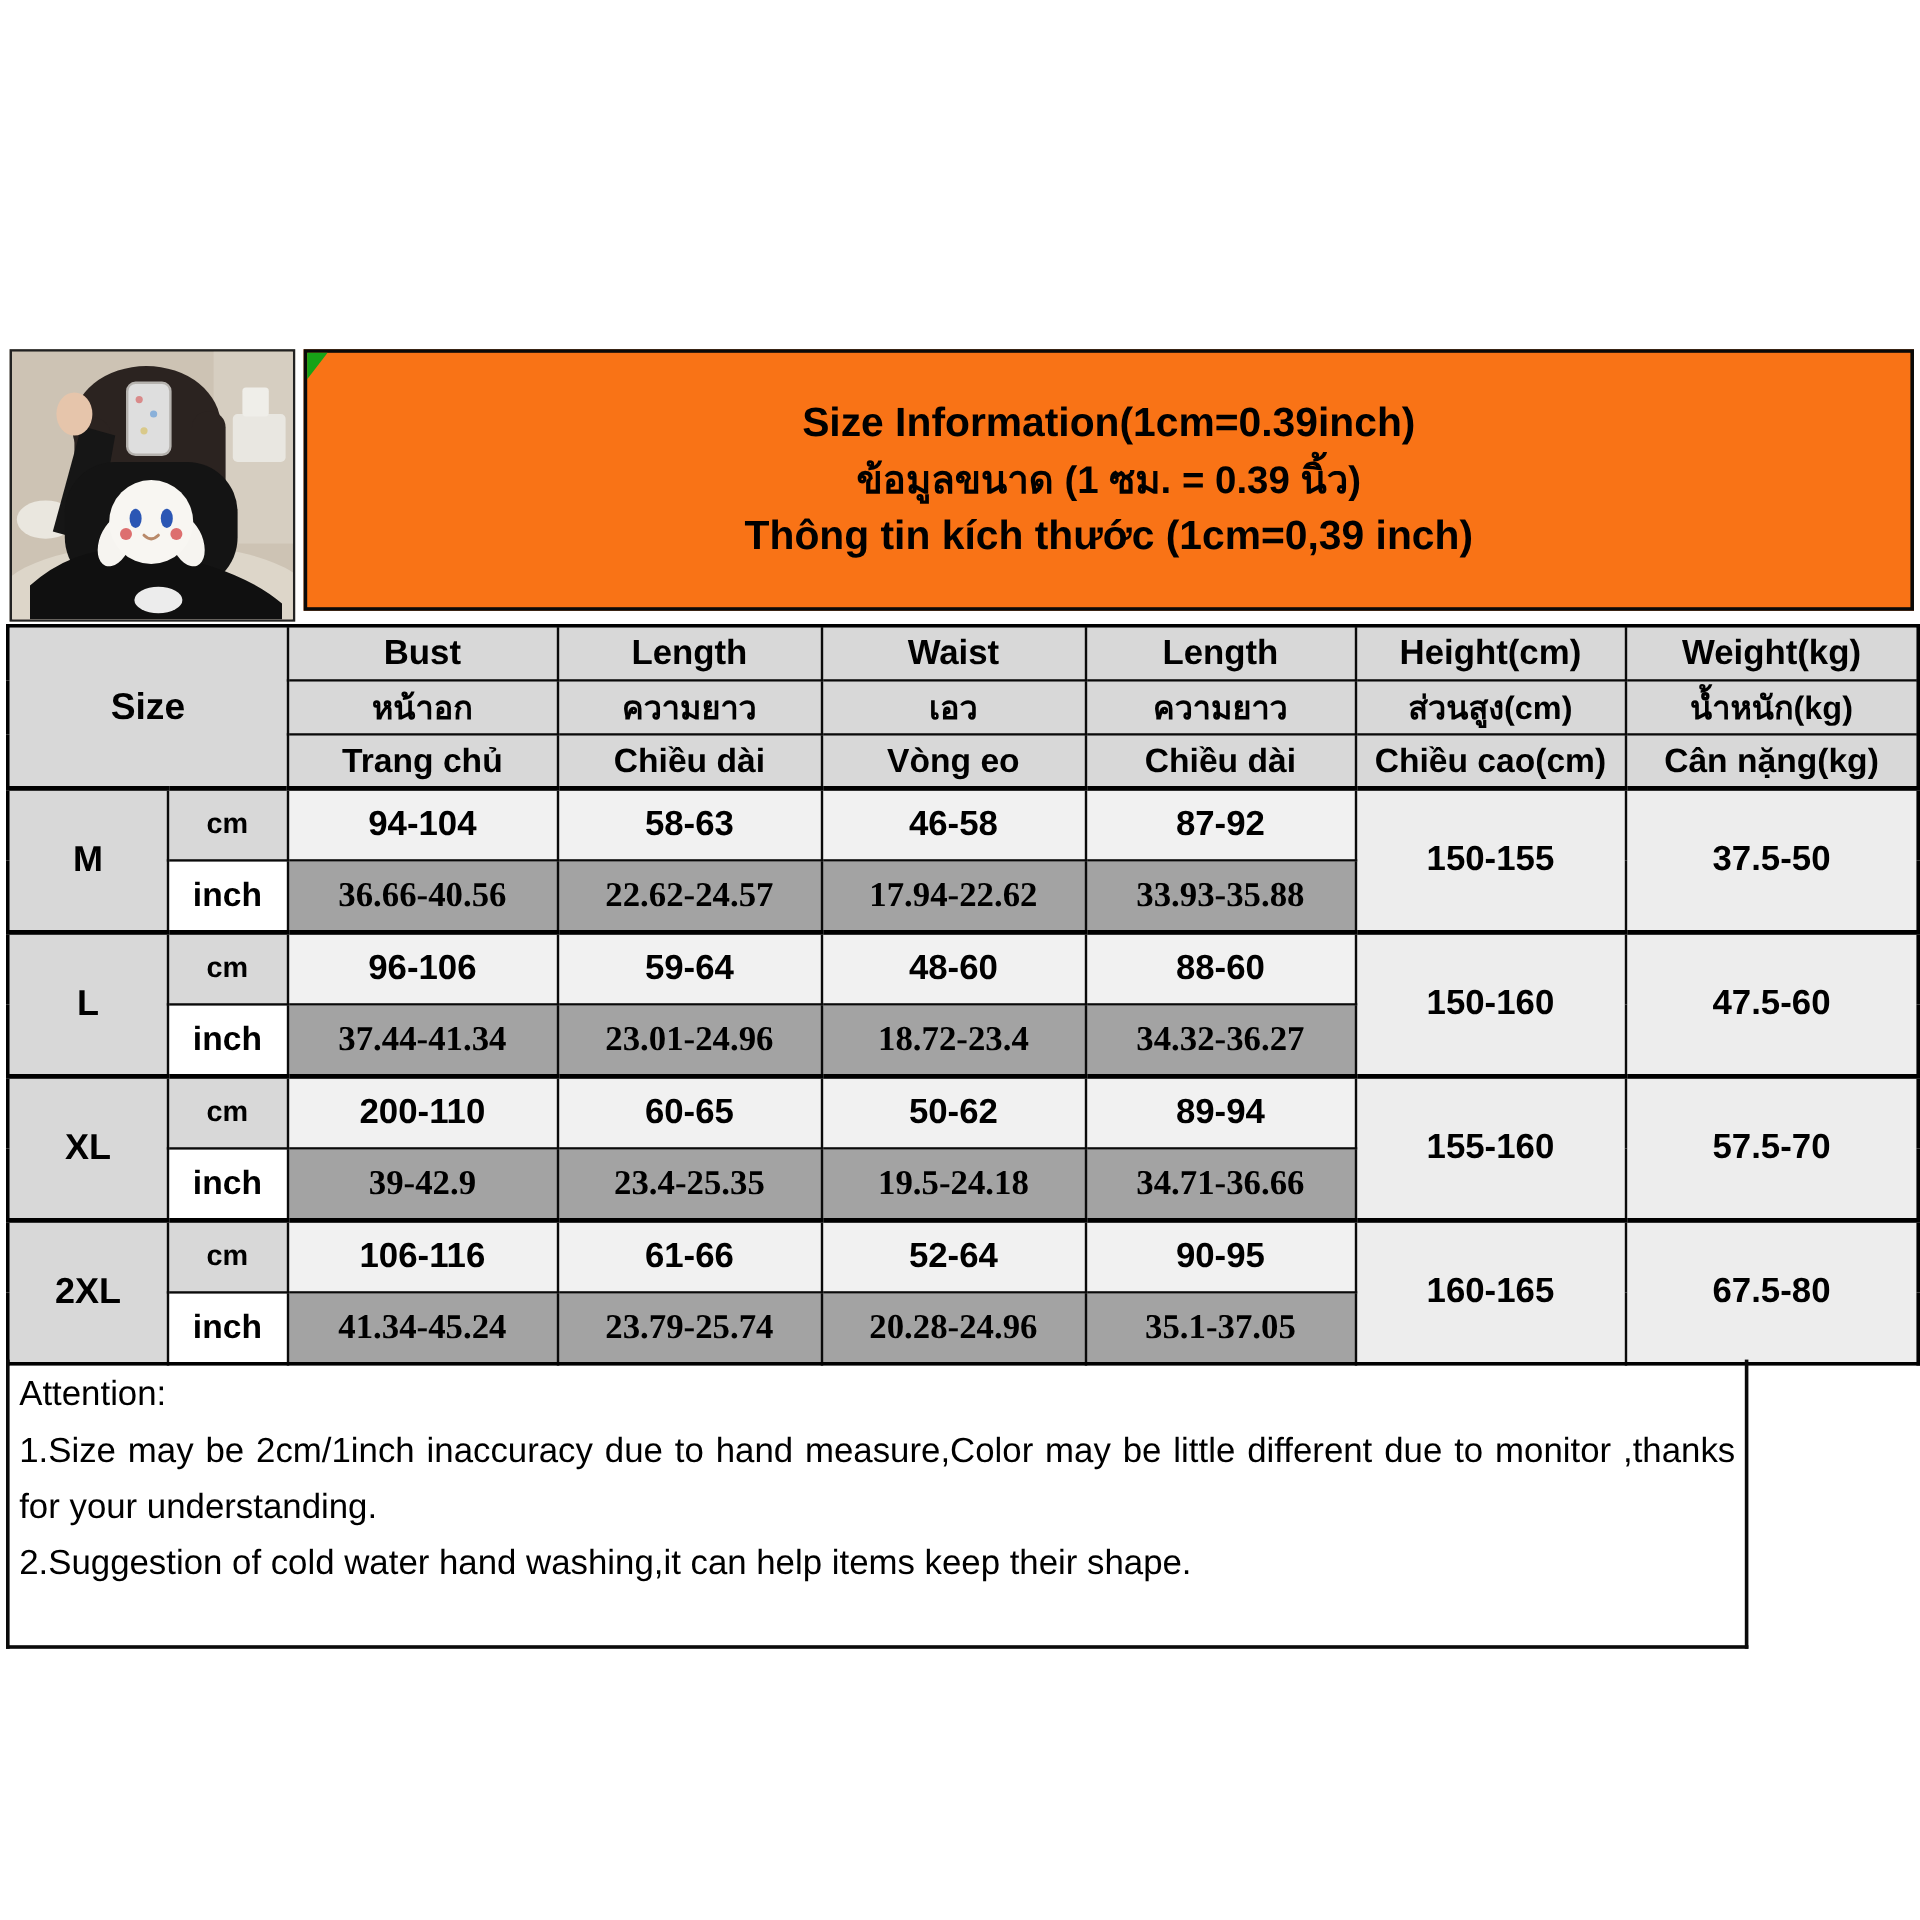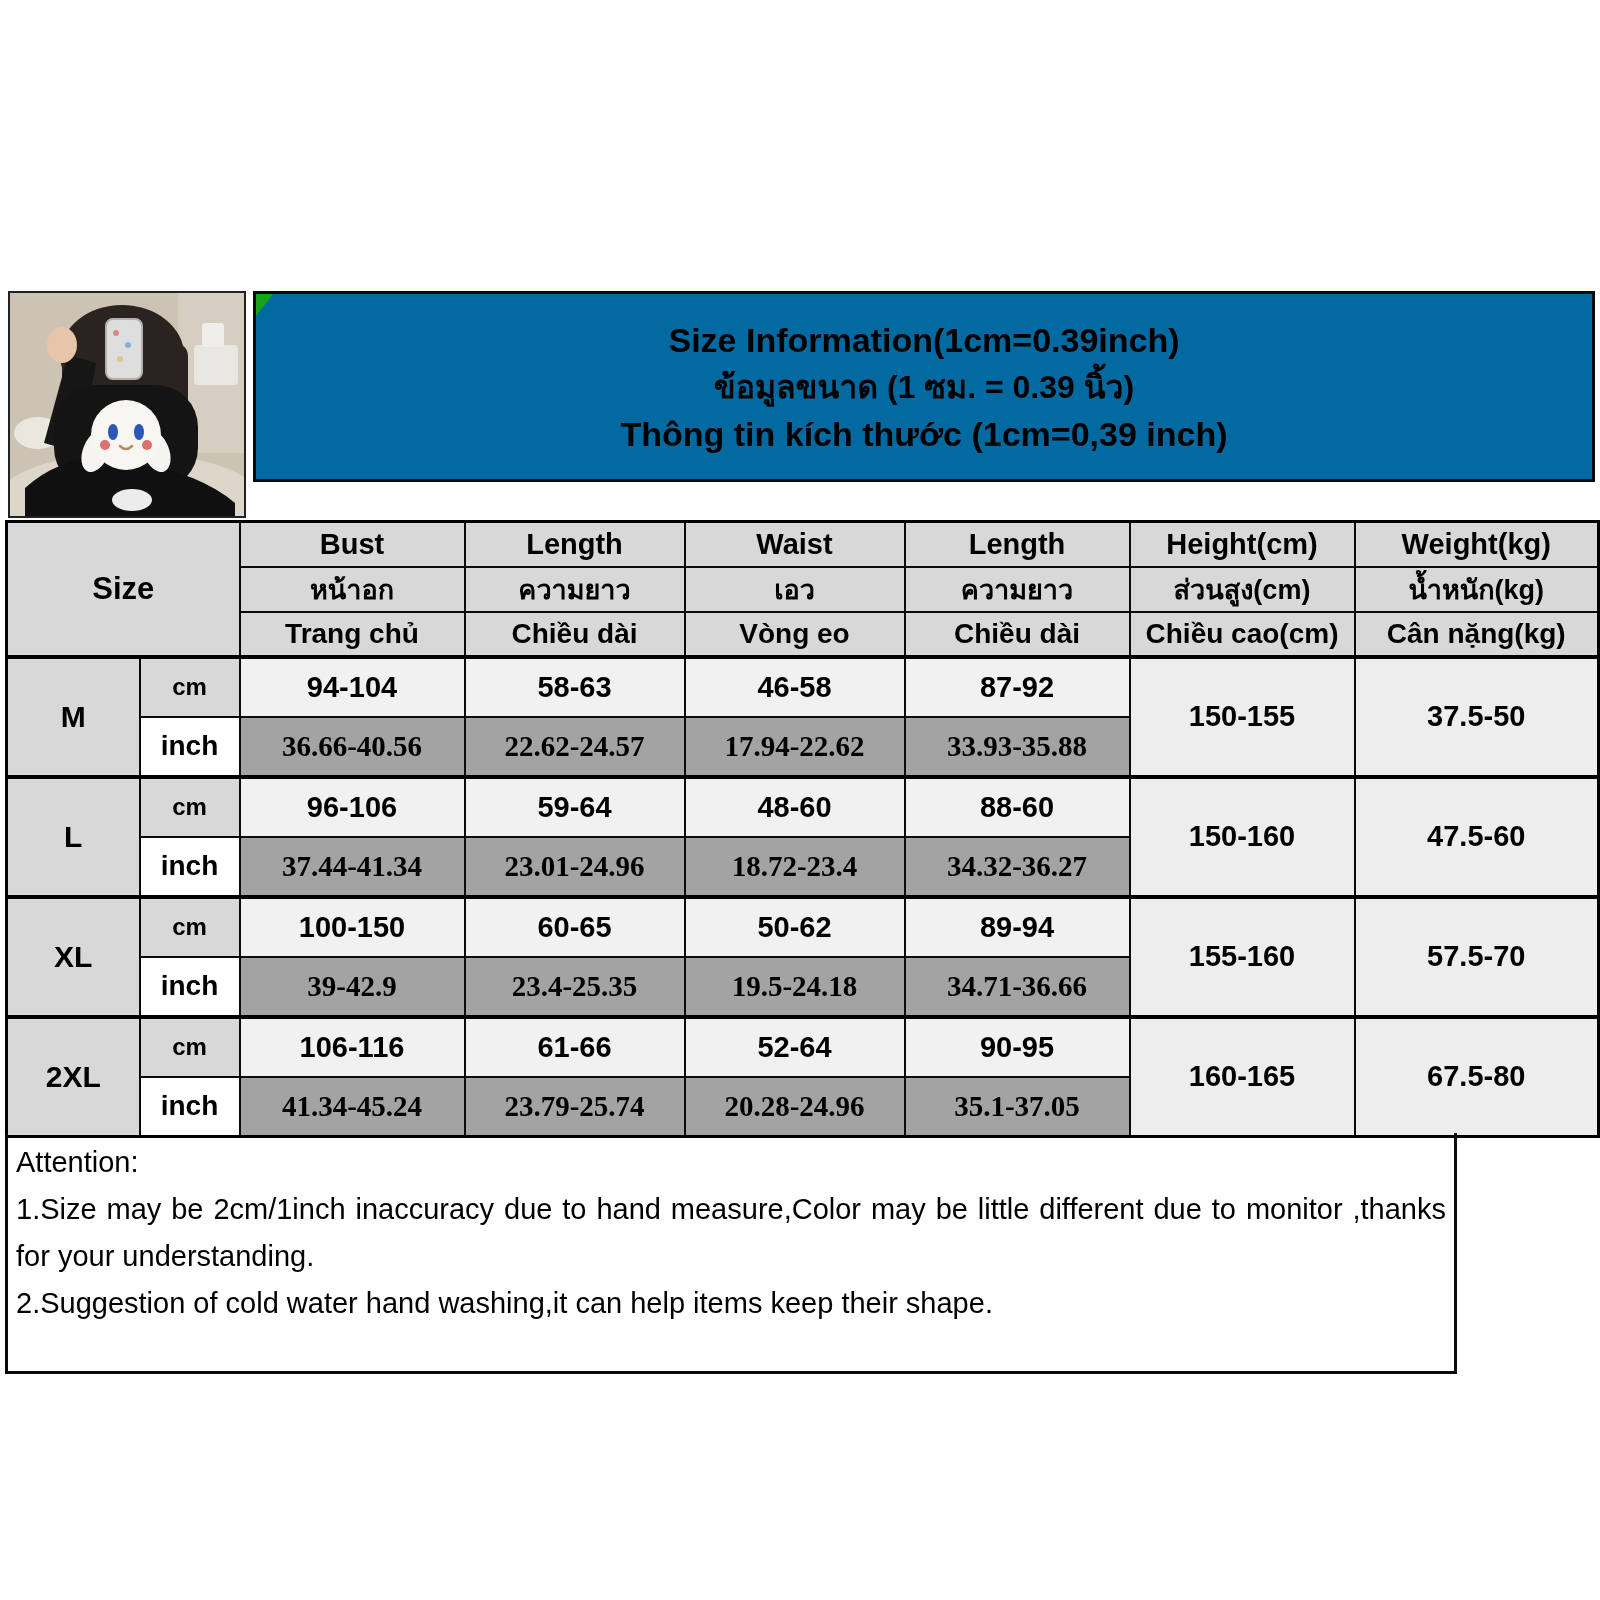--- a/index.html
+++ b/index.html
@@ -23,22 +23,22 @@
     position: absolute;
     top: 0; left: 0;
     width: 238px; height: 227px;
     border: 2px solid #222;
     background: #cdc3b4;
     overflow: hidden;
   }
   .title-box {
     position: absolute;
     top: 0; left: 245px; right: 0;
-    height: 191px;
-    background: #0369a1;
+    height: 218px;
+    background: #f97316;
     border: 3px solid #0a0a0a;
   }
   .green-corner {
     position: absolute;
     top: 0; left: 0;
     width: 0; height: 0;
     border-top: 22px solid #17a317;
     border-right: 17px solid transparent;
   }
   .title-lines {
@@ -224,21 +224,21 @@
         <td class="unit-inch">inch</td>
         <td class="val">37.44-41.34</td>
         <td class="val">23.01-24.96</td>
         <td class="val">18.72-23.4</td>
         <td class="val">34.32-36.27</td>
       </tr>
 
       <tr class="cm-row group-start">
         <td class="size-label" rowspan="2">XL</td>
         <td class="unit-cm">cm</td>
-        <td class="val">100-150</td>
+        <td class="val">200-110</td>
         <td class="val">60-65</td>
         <td class="val">50-62</td>
         <td class="val">89-94</td>
         <td class="hw" rowspan="2">155-160</td>
         <td class="hw" rowspan="2">57.5-70</td>
       </tr>
       <tr class="inch-row">
         <td class="unit-inch">inch</td>
         <td class="val">39-42.9</td>
         <td class="val">23.4-25.35</td>

